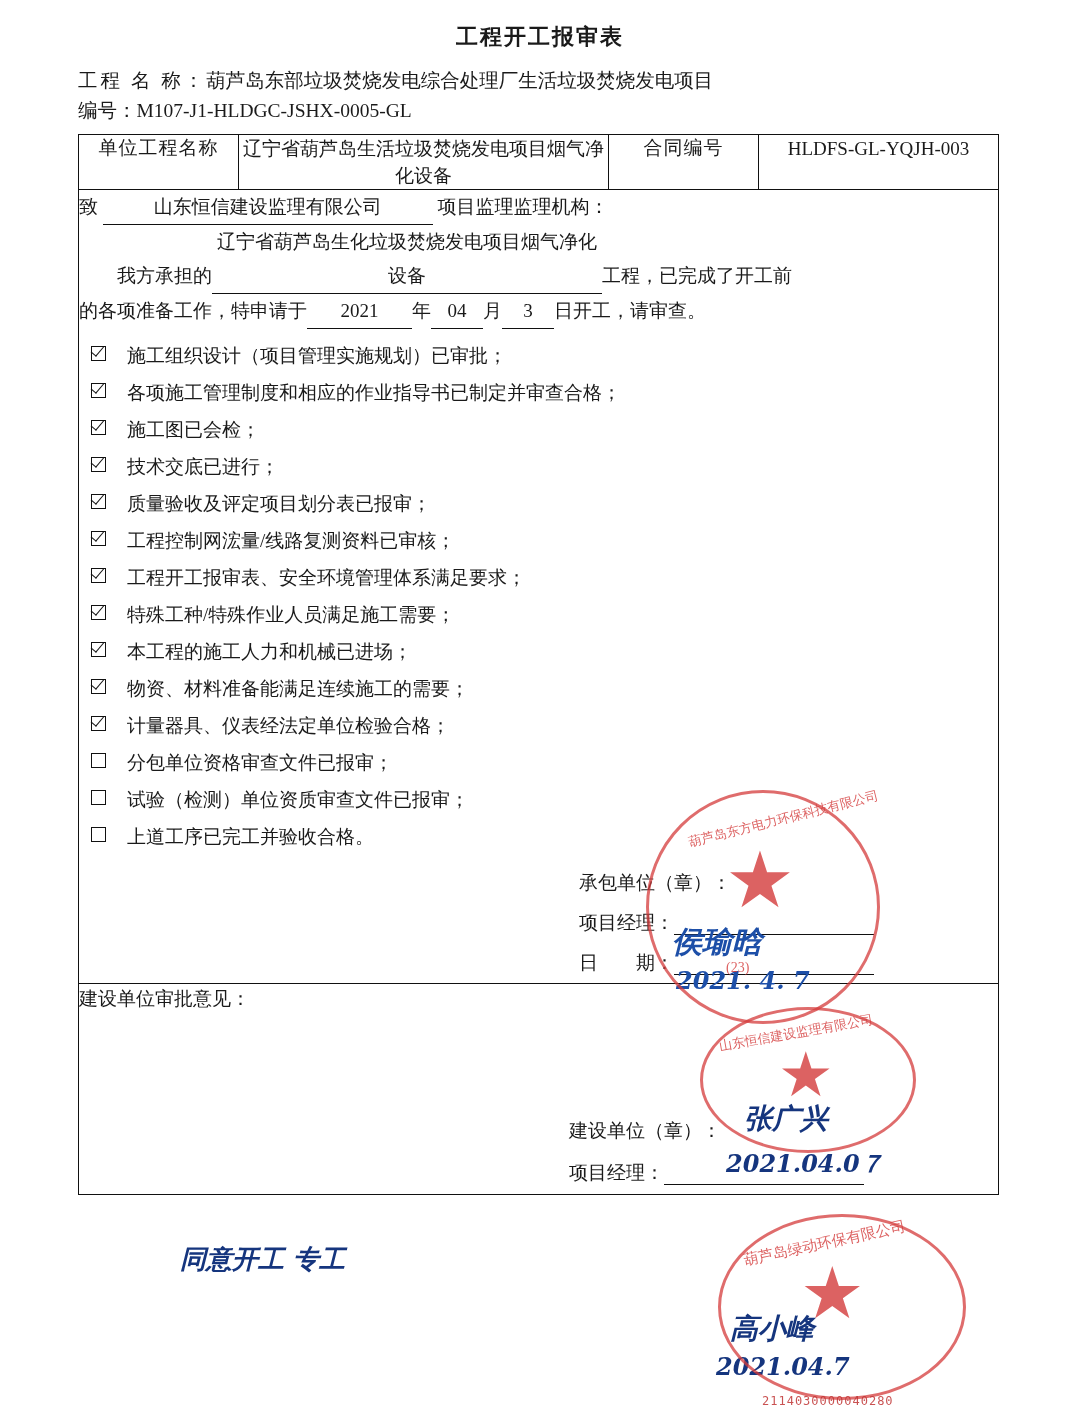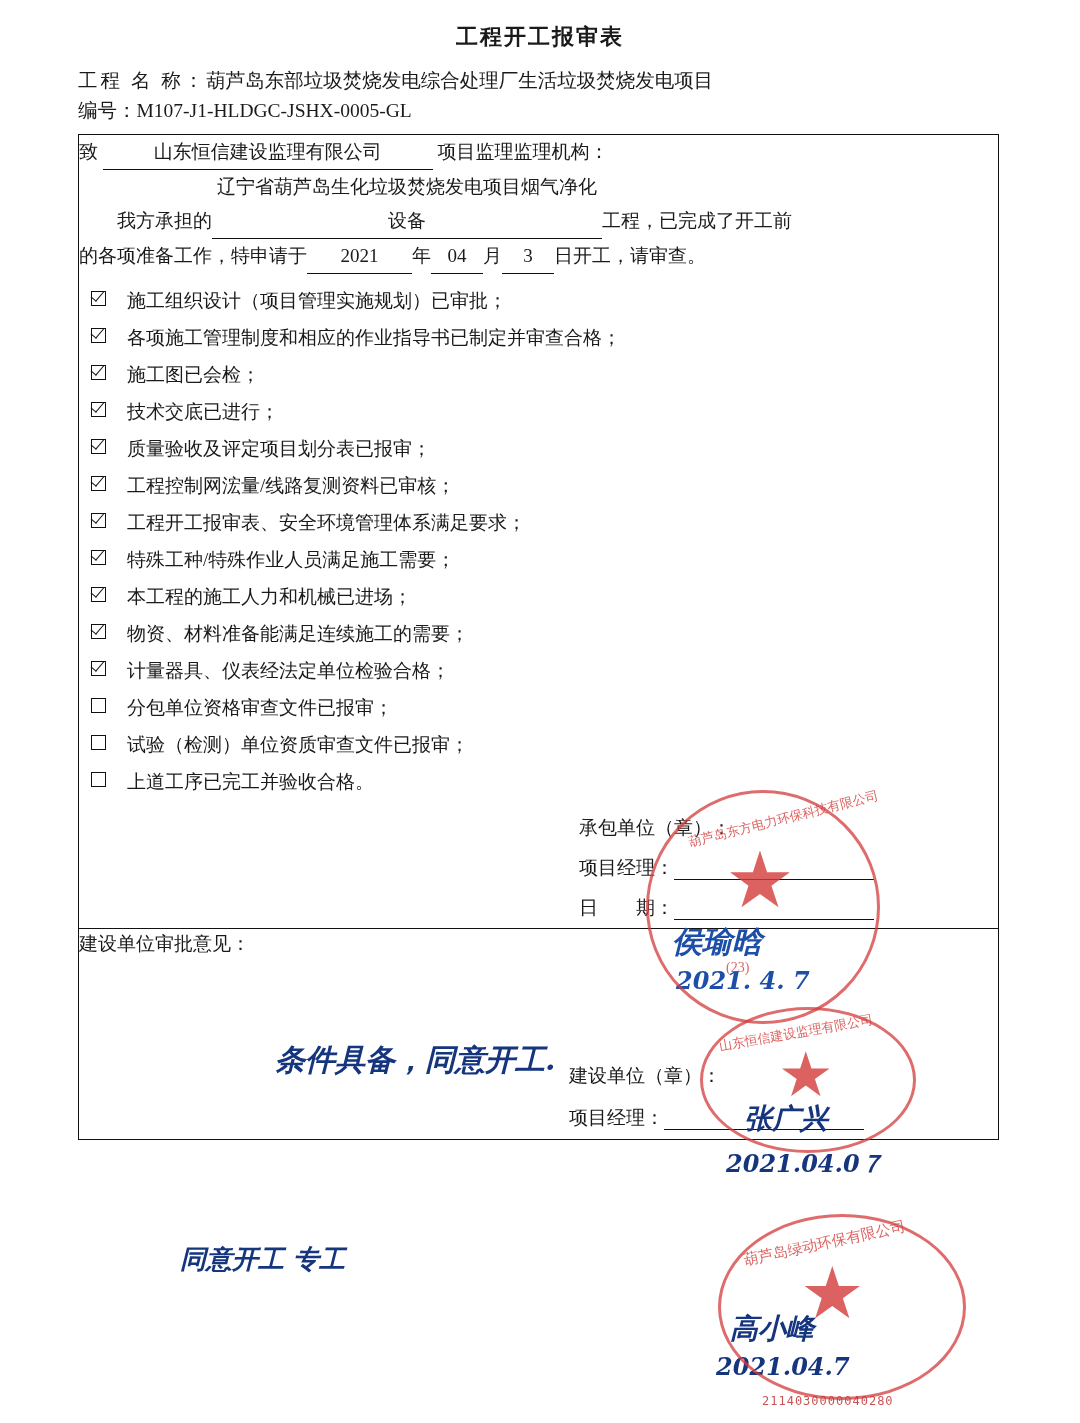--- a/index.html
+++ b/index.html
@@ -204,20 +204,26 @@
   </div>
 
   <table class="main">
     <colgroup>
       <col style="width:160px">
       <col style="width:370px">
       <col style="width:150px">
       <col style="width:240px">
     </colgroup>
     <tbody>
+        <tr>
+      <td class="top-label">单位工程名称</td>
+      <td class="top-value">辽宁省葫芦岛生活垃圾焚烧发电项目烟气净化设备</td>
+      <td class="top-label">合同编号</td>
+      <td class="top-value">HLDFS-GL-YQJH-003</td>
+    </tr>
 
     <tr>
       <td colspan="4" class="body-cell">
         <div class="line-to">
           <span>致</span>
           <span class="ul w-recipient">山东恒信建设监理有限公司</span>
           <span>项目监理监理机构：</span>
         </div>
 
         <div>
@@ -274,21 +280,20 @@
 
         </div>
       </td>
     </tr>
   </tbody>
     </table>
 
   <div class="ink" style="left:672px; top:900px; font-size:30px;">侯瑜晗</div>
   <div class="ink" style="left:676px; top:944px; font-size:24px;">2021. 4. 7</div>
 
-  <div class="ink dark" style="left:275px; top:1018px; font-size:30px;">条件具备，同意开工.</div>
   <div class="ink dark" style="left:744px; top:1078px; font-size:28px;">张广兴</div>
   <div class="ink dark" style="left:726px; top:1126px; font-size:24px;">2021.04.0７</div>
 
   <div class="ink dark" style="left:180px; top:1220px; font-size:26px;">同意开工  专工</div>
   <div class="ink dark" style="left:730px; top:1288px; font-size:28px;">高小峰</div>
   <div class="ink dark" style="left:716px; top:1330px; font-size:24px;">2021.04.7</div>
 
   <div class="stamp-circle" style="left:646px; top:768px; width:234px; height:234px;"></div>
   <div class="stamp-star" style="left:725px; top:820px; font-size:78px;">★</div>
   <div class="stamp-text" style="left:686px; top:788px; transform:rotate(-14deg);">葫芦岛东方电力环保科技有限公司</div>

